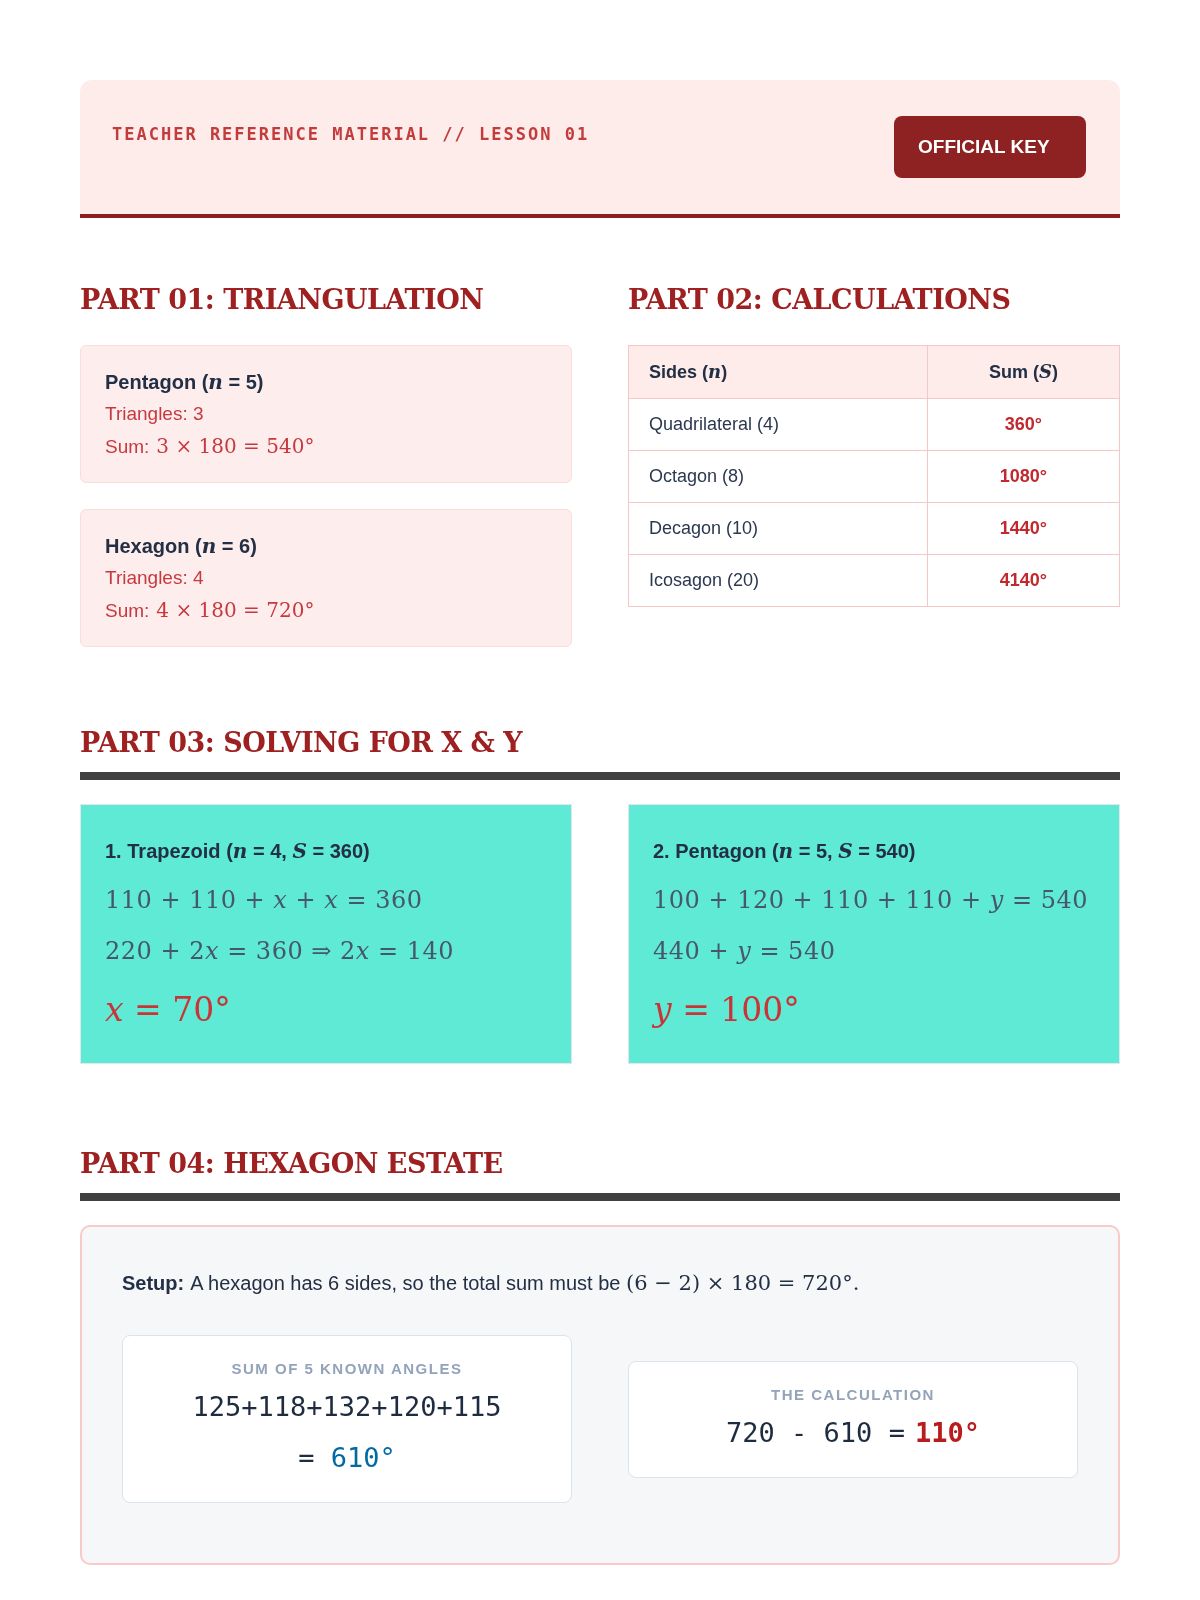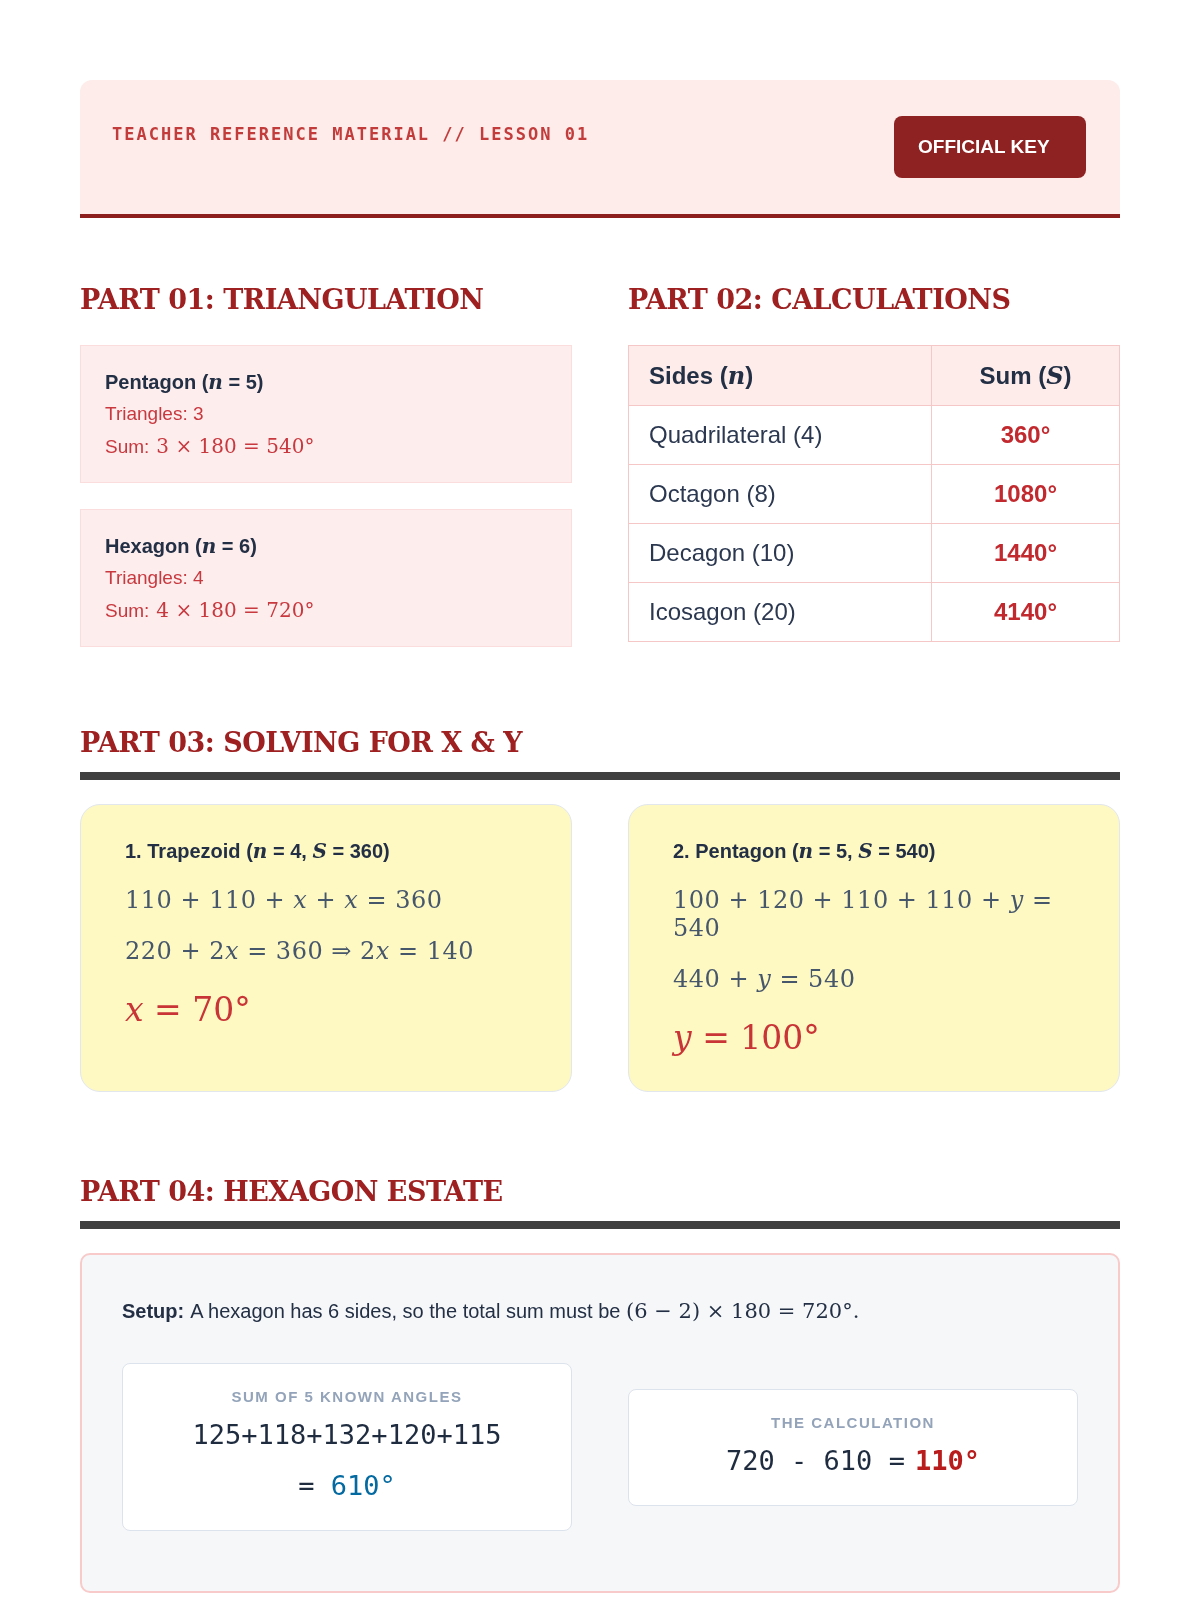--- a/index.html
+++ b/index.html
@@ -34,44 +34,44 @@
   .part-heading {
     font-family:"DejaVu Serif", serif; font-weight:700;
     font-size:27px; letter-spacing:-0.5px; color:#9e2020;
   }
   .underlined { border-bottom:8px solid #404040; padding-bottom:14px; }
 
   .top-row { display:grid; grid-template-columns:1fr 1fr; gap:56px; margin-top:66px; }
 
   
   .pink-card {
-    background:#fdeded; border:1px solid #fbdddd; border-radius:0;
+    background:#fdeded; border:1px solid #fbdddd; border-radius:6px;
     padding:24px; margin-top:30px;
   }
   .pink-card + .pink-card { margin-top:26px; }
   .card-title { font-size:20px; font-weight:700; color:#232f44; }
   .card-line { font-size:19px; color:#c8393f; margin-top:9px; }
   .sum-label { margin-right:7px; }
   .math { font-family:"DejaVu Serif", serif; font-size:20px; }
   .mv { font-family:"DejaVu Serif", serif; font-style:italic; }
 
   
   table { width:100%; border-collapse:collapse; margin-top:30px; }
-  th, td { border:1.5px solid #f5c7c7; padding:15px 20px; font-size:24px; }
+  th, td { border:1.5px solid #f5c7c7; padding:15px 20px; font-size:18px; }
   th { background:#fdecea; color:#232f44; font-weight:700; text-align:left; }
   th.center { text-align:center; }
   td { background:#ffffff; color:#2b3850; }
   td.value { text-align:center; font-weight:700; color:#c2292e; }
 
   
   .part3-heading { margin-top:80px; }
   .solve-row { display:grid; grid-template-columns:1fr 1fr; gap:56px; margin-top:24px; }
   .white-card {
-    background:#fef9c3; border:1px solid #e2e7ee; border-radius:20px;
-    padding:34px 44px;
+    background:#5eead4; border:1px solid #e2e7ee; border-radius:0;
+    padding:34px 24px;
   }
   .eq {
     font-family:"DejaVu Serif", serif; font-size:24px; color:#46566b;
     margin-top:23px; letter-spacing:0.5px;
   }
   .answer {
     font-family:"DejaVu Serif", serif; font-size:33px; color:#c93436;
     margin-top:25px;
   }
 

